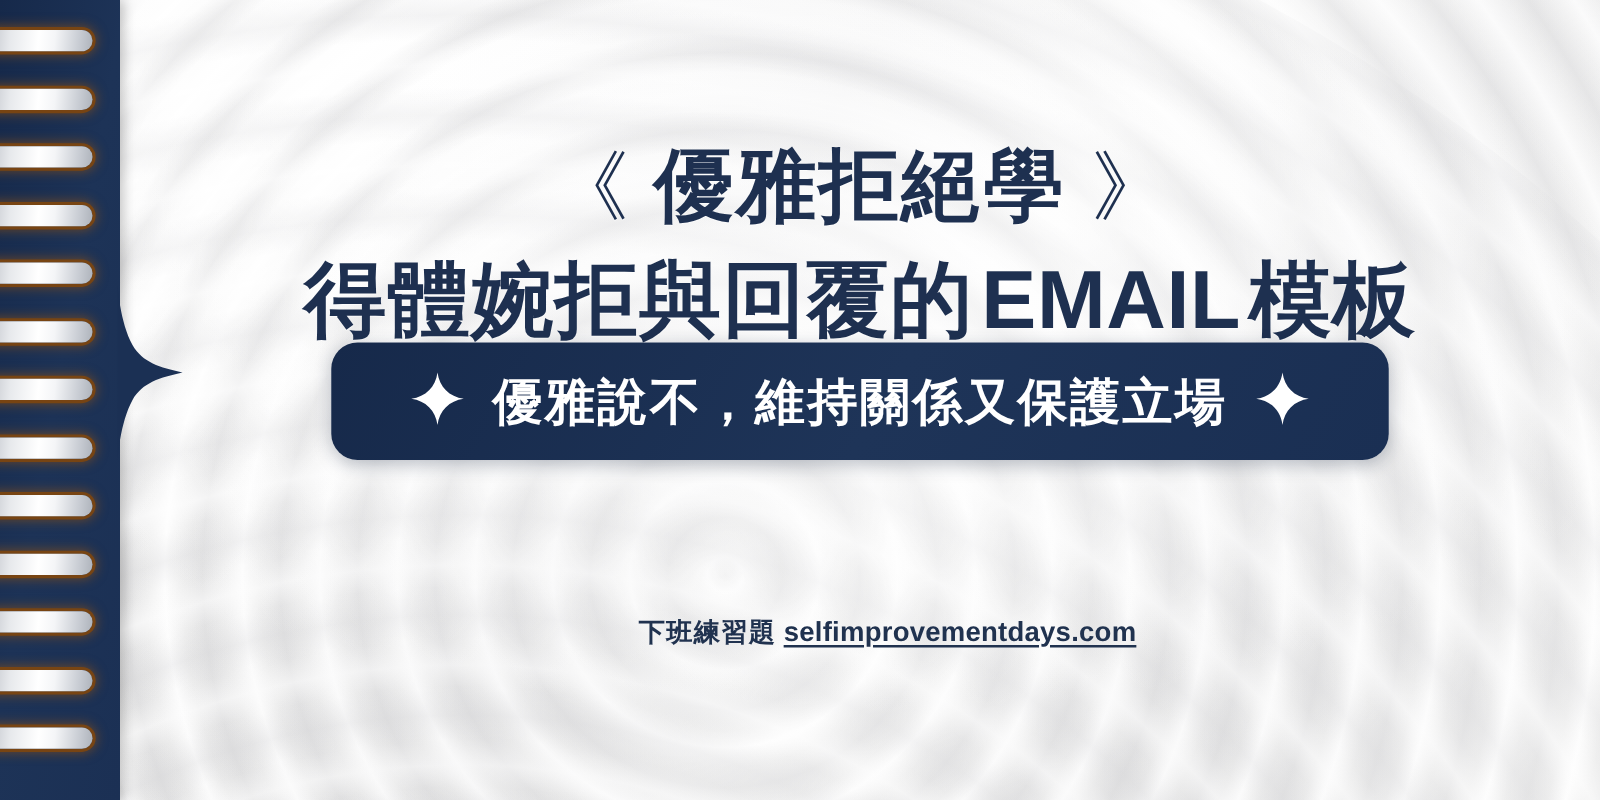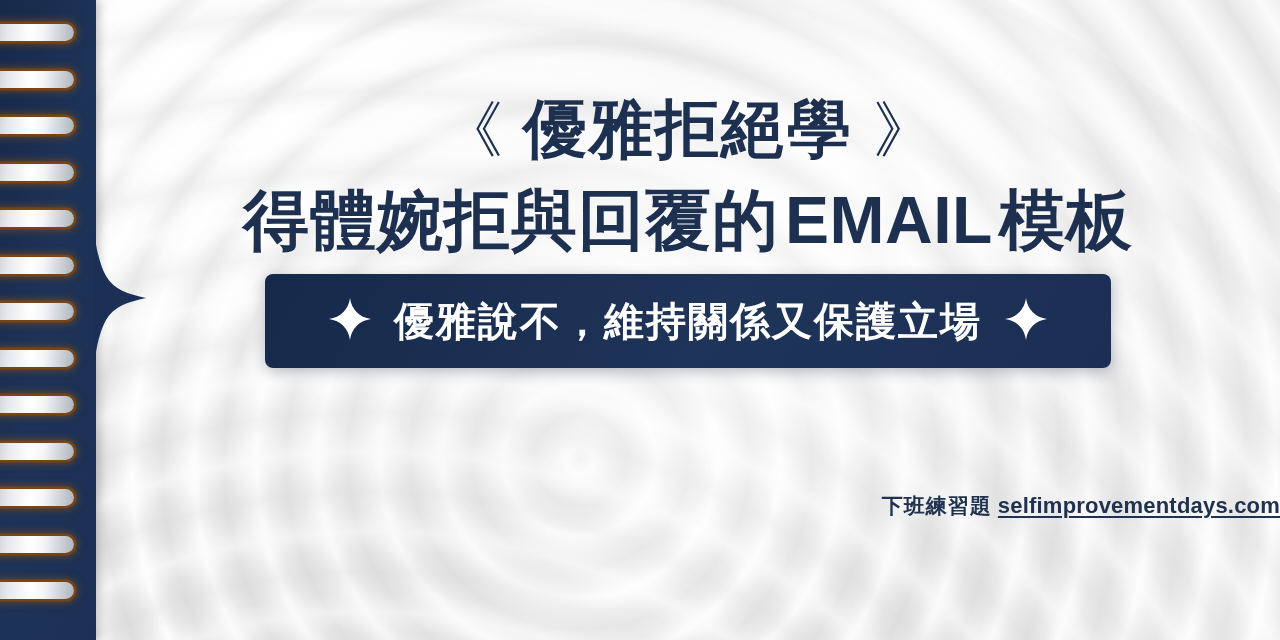--- a/index.html
+++ b/index.html
@@ -141,20 +141,21 @@
     text-align: center;
   }
   .title-line1 {
     color: #1e3050;
     font-size: 64px;
     font-weight: 700;
     line-height: 1.05;
     letter-spacing: 2px;
     white-space: nowrap;
     text-shadow: 0 1px 0 rgba(255,255,255,0.6);
+    margin-top: 19px;
   }
   .title-line1 .brk {
     font-weight: 400;
     font-size: 62px;
     letter-spacing: 0;
   }
   .title-line2 {
     color: #1e3050;
     font-size: 66px;
     font-weight: 700;
@@ -180,39 +181,39 @@
   }
   .badge {
     display: flex;
     align-items: center;
     justify-content: center;
     gap: 22px;
     width: 846px;
     height: 94px;
     box-sizing: border-box;
     background: linear-gradient(120deg, #16294a 0%, #1e3458 52%, #1a2f53 100%);
-    border-radius: 8px;
+    border-radius: 21px;
     box-shadow: 0 4px 14px rgba(20,35,62,0.28);
   }
   .badge-text {
     color: #ffffff;
     font-size: 40px;
     font-weight: 700;
     letter-spacing: 2px;
     white-space: nowrap;
   }
   .sparkle { display: block; }
 
   
   .footer {
     position: absolute;
     left: 0;
     right: 0;
     top: 492px;
-    text-align: right;
+    text-align: center;
     white-space: nowrap;
     margin-left: 44px;
   }
   .footer-label {
     color: #20324f;
     font-size: 21px;
     font-weight: 700;
     letter-spacing: 1px;
   }
   .footer-url {

